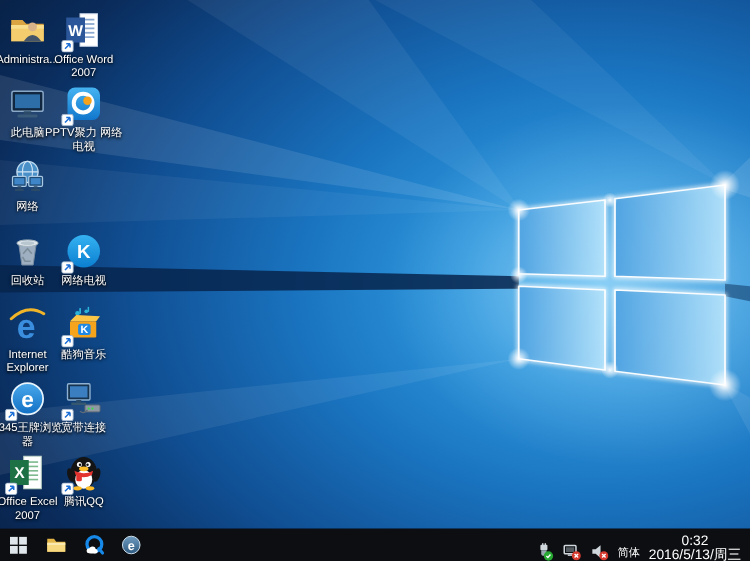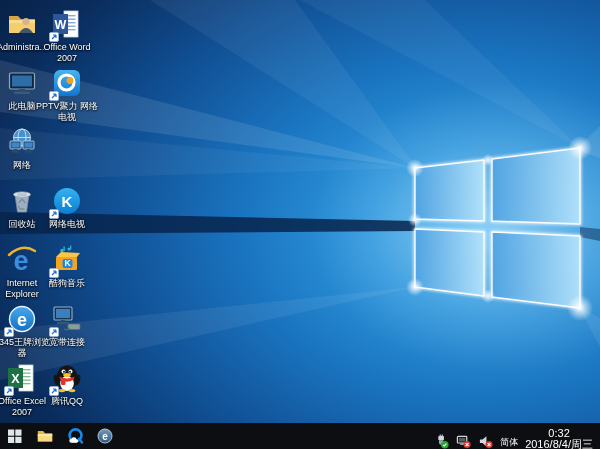--- a/index.html
+++ b/index.html
@@ -408,18 +408,18 @@
       <div class="tray-ic">
         <svg viewBox="0 0 16 16">
           <path d="M2 5.8 h2.8 L9 2.4 v10.8 L4.8 9.6 H2z" fill="#cfd6dc"></path>
           <circle cx="11.8" cy="11.3" r="3.8" fill="#d63a2f"></circle>
           <path d="M10.3 9.8 l3 3 M13.3 9.8 l-3 3" stroke="#fff" stroke-width="1.2"></path>
         </svg>
       </div>
       <div class="lang">简体</div>
       <div class="clock">
         <div>0:32</div>
-        <div>2016/8/4/周三</div>
+        <div>2016/5/13/周三</div>
       </div>
     </div>
   </div>
 
 </div>
 
 </body></html>

